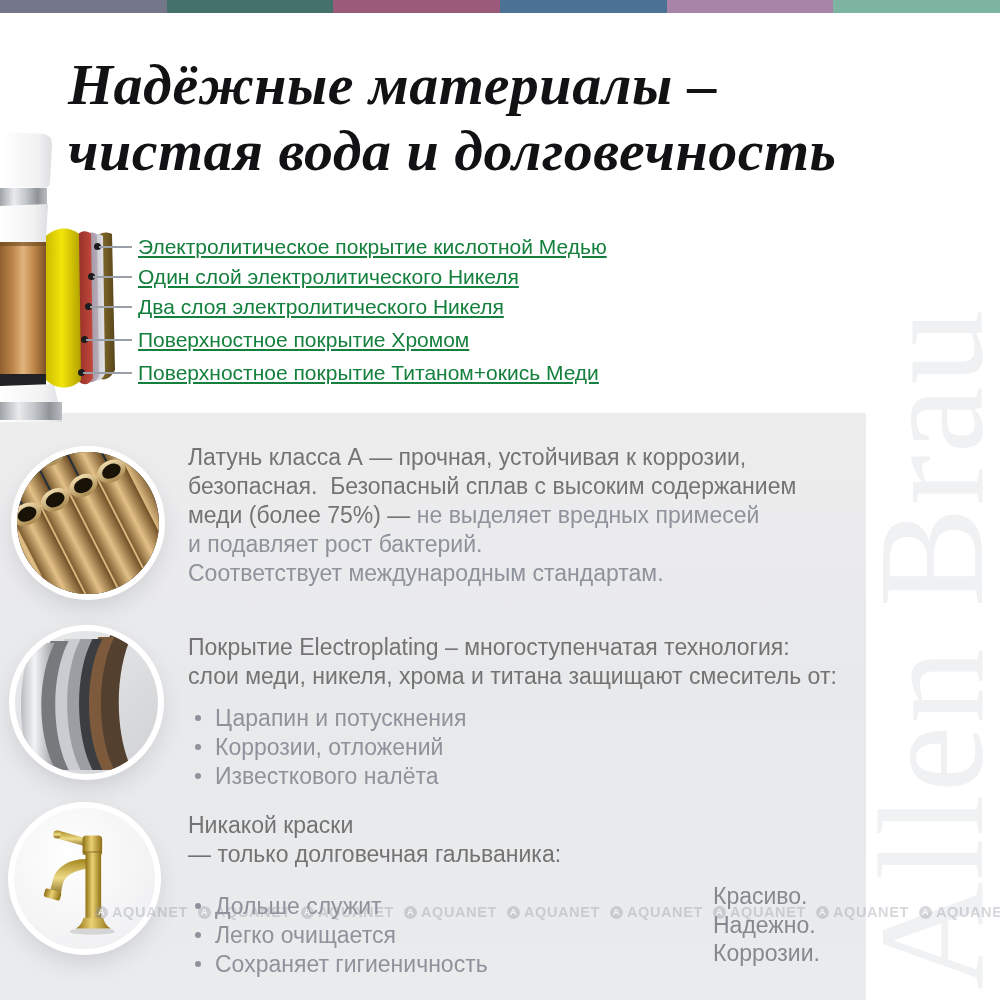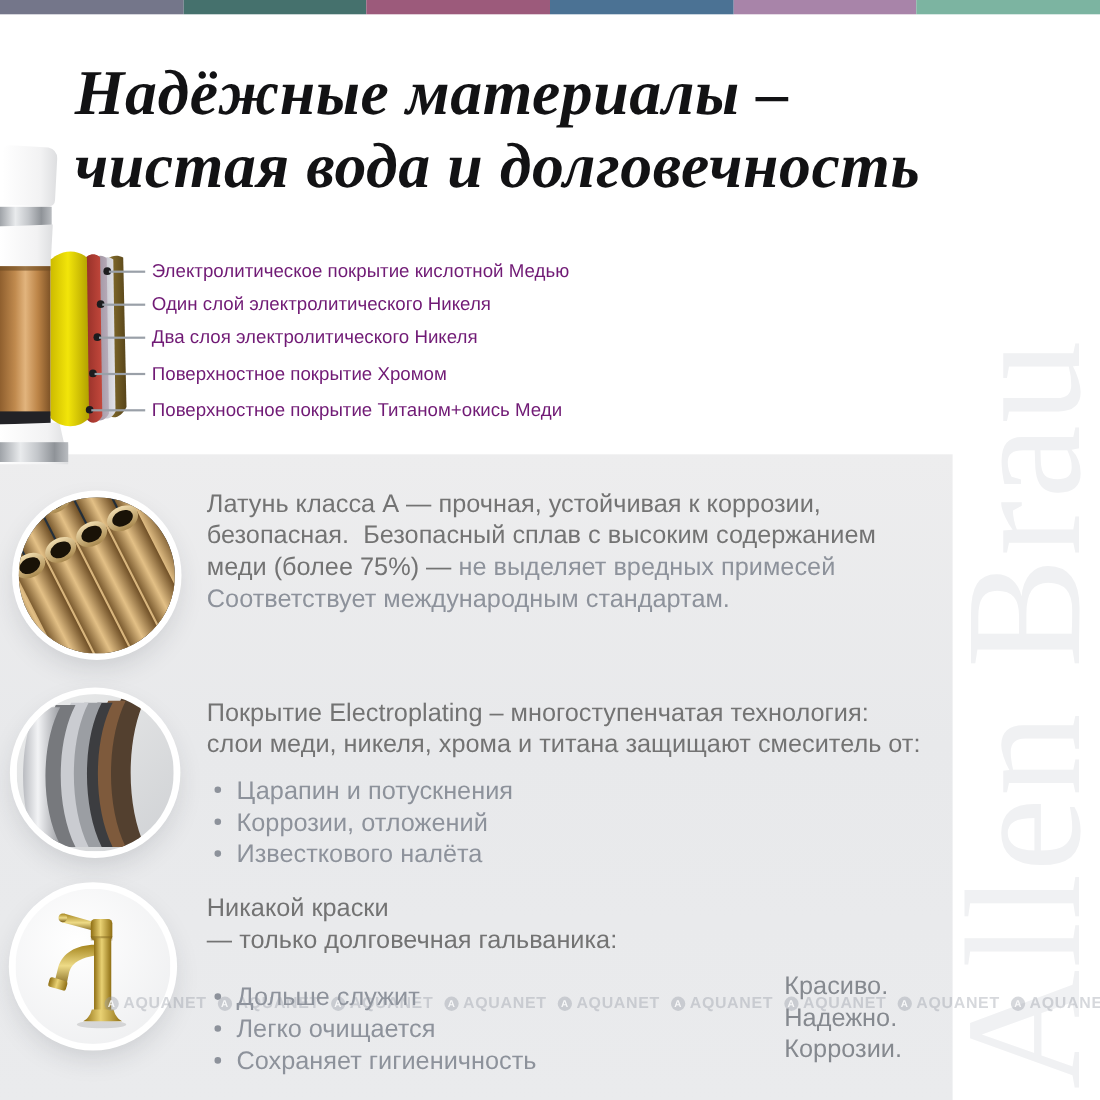--- a/index.html
+++ b/index.html
@@ -14,21 +14,21 @@
          font-size:58px;line-height:66px;color:#121214;letter-spacing:.5px;margin:0;}
   
   .panel{position:absolute;left:0;top:413px;width:866px;height:587px;
          background:linear-gradient(180deg,#ededee 0%,#e8e9eb 45%,#eaebed 100%);}
   
   .faucet-svg{position:absolute;left:0;top:130px;width:130px;height:300px;}
   
   .callout{position:absolute;left:0;width:760px;height:26px;}
   .c-dot{position:absolute;width:7px;height:7px;border-radius:50%;background:#1c1c1e;top:9px;}
   .c-line{position:absolute;height:1.5px;background:#9aa0a8;top:12px;}
-  .c-text{position:absolute;left:138px;top:0;line-height:26px;font-size:17px;color:#701a75;white-space:nowrap;}
+  .c-text{position:absolute;left:138px;top:0;line-height:26px;font-size:21px;color:#15803d;white-space:nowrap;text-decoration:underline;}
   
   .circle{position:absolute;border-radius:50%;overflow:hidden;background:#fff;
           box-shadow:0 0 0 6px #ffffff,0 10px 26px rgba(40,45,55,.18);}
   .circle svg{display:block;width:100%;height:100%;}
   
   .sec-line{white-space:pre-wrap;font-size:23px;line-height:29px;}
   .dark{color:#737373;}
   .gray{color:#8d929b;}
   .sec-block{position:absolute;left:188px;}
   ul.bullets{list-style:none;margin:0;padding:0;}
@@ -205,20 +205,21 @@
         <ellipse cx="117" cy="36" rx="10" ry="7" fill="#191207"></ellipse>
       </g>
     </g>
   </svg>
 </div>
 
 <div class="sec-block" style="top:443px">
   <div class="sec-line dark">Латунь класса А — прочная, устойчивая к коррозии,</div>
   <div class="sec-line dark">безопасная.  Безопасный сплав с высоким содержанием</div>
   <div class="sec-line"><span class="dark">меди (более 75%) — </span><span class="gray">не выделяет вредных примесей</span></div>
+  <div class="sec-line gray">и подавляет рост бактерий.</div>
   <div class="sec-line gray">Соответствует международным стандартам.</div>
 </div>
 
 <div class="circle" style="left:15px;top:631px;width:143px;height:143px">
   <svg viewBox="0 0 144 144" aria-hidden="true">
     <defs>
       <linearGradient id="bgLight" x1="0" y1="0" x2="1" y2="1">
         <stop offset="0" stop-color="#eceded"></stop>
           <stop offset="1" stop-color="#cfd1d4"></stop>
       </linearGradient>

